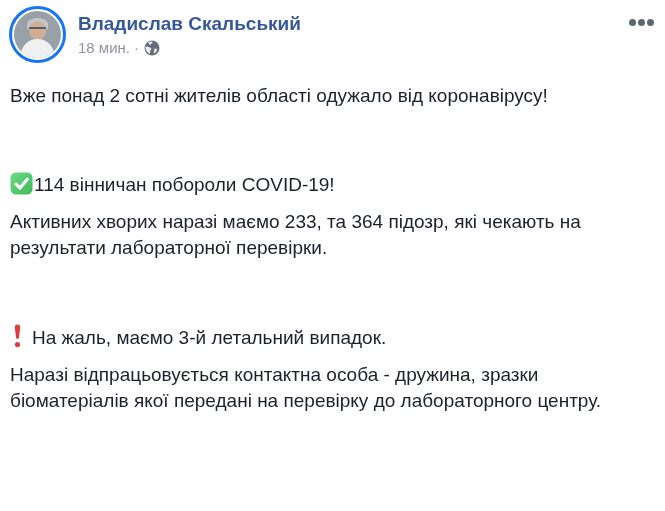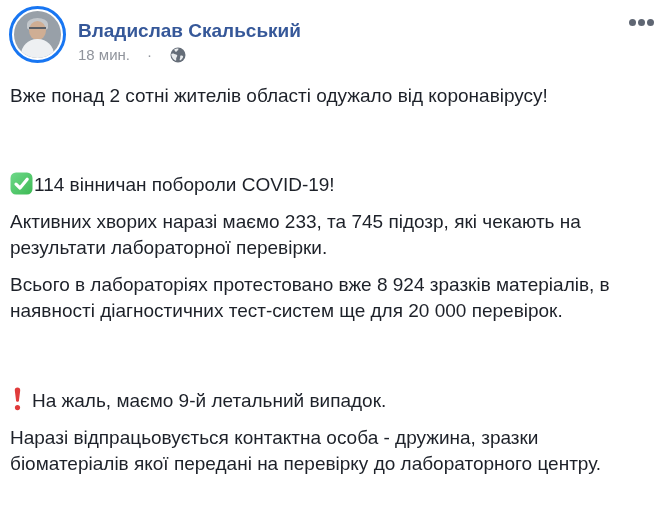--- a/index.html
+++ b/index.html
@@ -14,21 +14,20 @@
     font-family: "Liberation Sans", sans-serif;
     color: #1d2129;
     position: relative;
   }
 
   
   .post-header {
     position: relative;
     display: flex;
     padding: 6px 10px 0 9px;
-    align-items: flex-end;
   }
   .avatar-ring {
     flex: 0 0 auto;
     width: 57px;
     height: 57px;
     box-sizing: border-box;
     border: 3px solid #1876f2;
     border-radius: 50%;
     padding: 2px;
     cursor: pointer;
@@ -79,21 +78,20 @@
     text-decoration: none;
     cursor: pointer;
     line-height: 22px;
   }
   .post-meta {
     margin-top: 4px;
     font-size: 15px;
     color: #90949c;
     display: flex;
     align-items: center;
-    gap: 13px;
   }
   .post-meta .timestamp { cursor: pointer; }
   .post-meta .meta-dot { margin: 0 5px 0 4px; }
   .globe-icon svg { display: block; }
 
   .menu-button {
     position: absolute;
     top: 13px;
     right: 6px;
     width: 36px;
@@ -183,33 +181,31 @@
               <stop offset="0" stop-color="#6fd98a"></stop>
               <stop offset="1" stop-color="#3dba54"></stop>
             </linearGradient>
           </defs>
           <rect x="0.5" y="0.5" width="22" height="22" rx="5.5" fill="url(#g-green)"></rect>
           <path d="M6 12.2 L10 16 L17.2 7.2" fill="none" stroke="#ffffff" stroke-width="3.2" stroke-linecap="round" stroke-linejoin="round"></path>
         </svg>
       </span><span>114 вінничан побороли COVID-19!</span>
     </p>
 
-    <p>Активних хворих наразі маємо 233, та 745 підозр, які чекають на
+    <p>Активних хворих наразі маємо 233, та 364 підозр, які чекають на
 результати лабораторної перевірки.</p>
 
-    <p>Всього в лабораторіях протестовано вже 8 924 зразків матеріалів, в
-наявності діагностичних тест-систем ще для 20 000 перевірок.</p>
 
     <p>
       <span class="emoji excl-emoji">
         <svg width="11" height="24" viewBox="0 0 11 24">
           <path d="M5.5 0.5 C3.7 0.5 2.6 1.8 2.8 3.4 L4.1 14.0 C4.2 15.1 6.8 15.1 6.9 14.0 L8.2 3.4 C8.4 1.8 7.3 0.5 5.5 0.5 Z" fill="#e03b3b"></path>
           <circle cx="5.5" cy="20.6" r="2.6" fill="#e03b3b"></circle>
         </svg>
-      </span><span>На жаль, маємо 9-й летальний випадок.</span>
+      </span><span>На жаль, маємо 3-й летальний випадок.</span>
     </p>
 
 
     <p>Наразі відпрацьовується контактна особа - дружина, зразки
 біоматеріалів якої передані на перевірку до лабораторного центру.</p>
 
   </div>
 
 </div>
 

